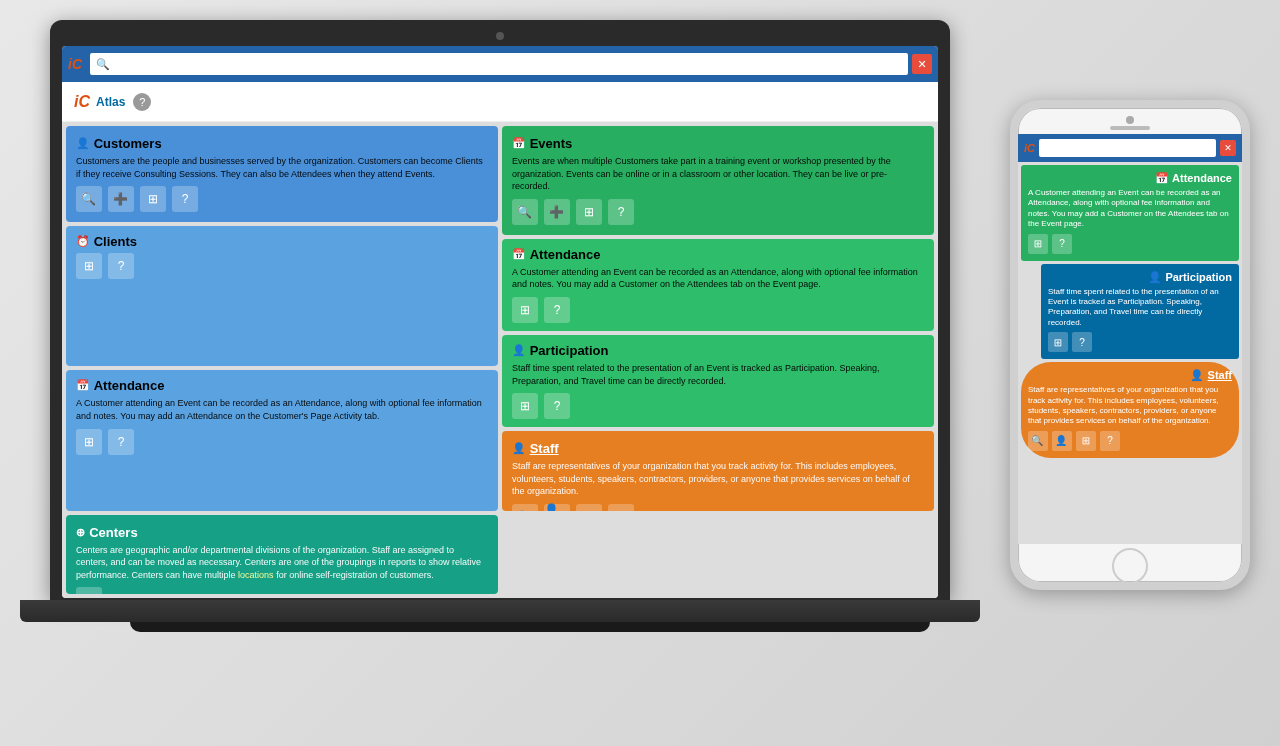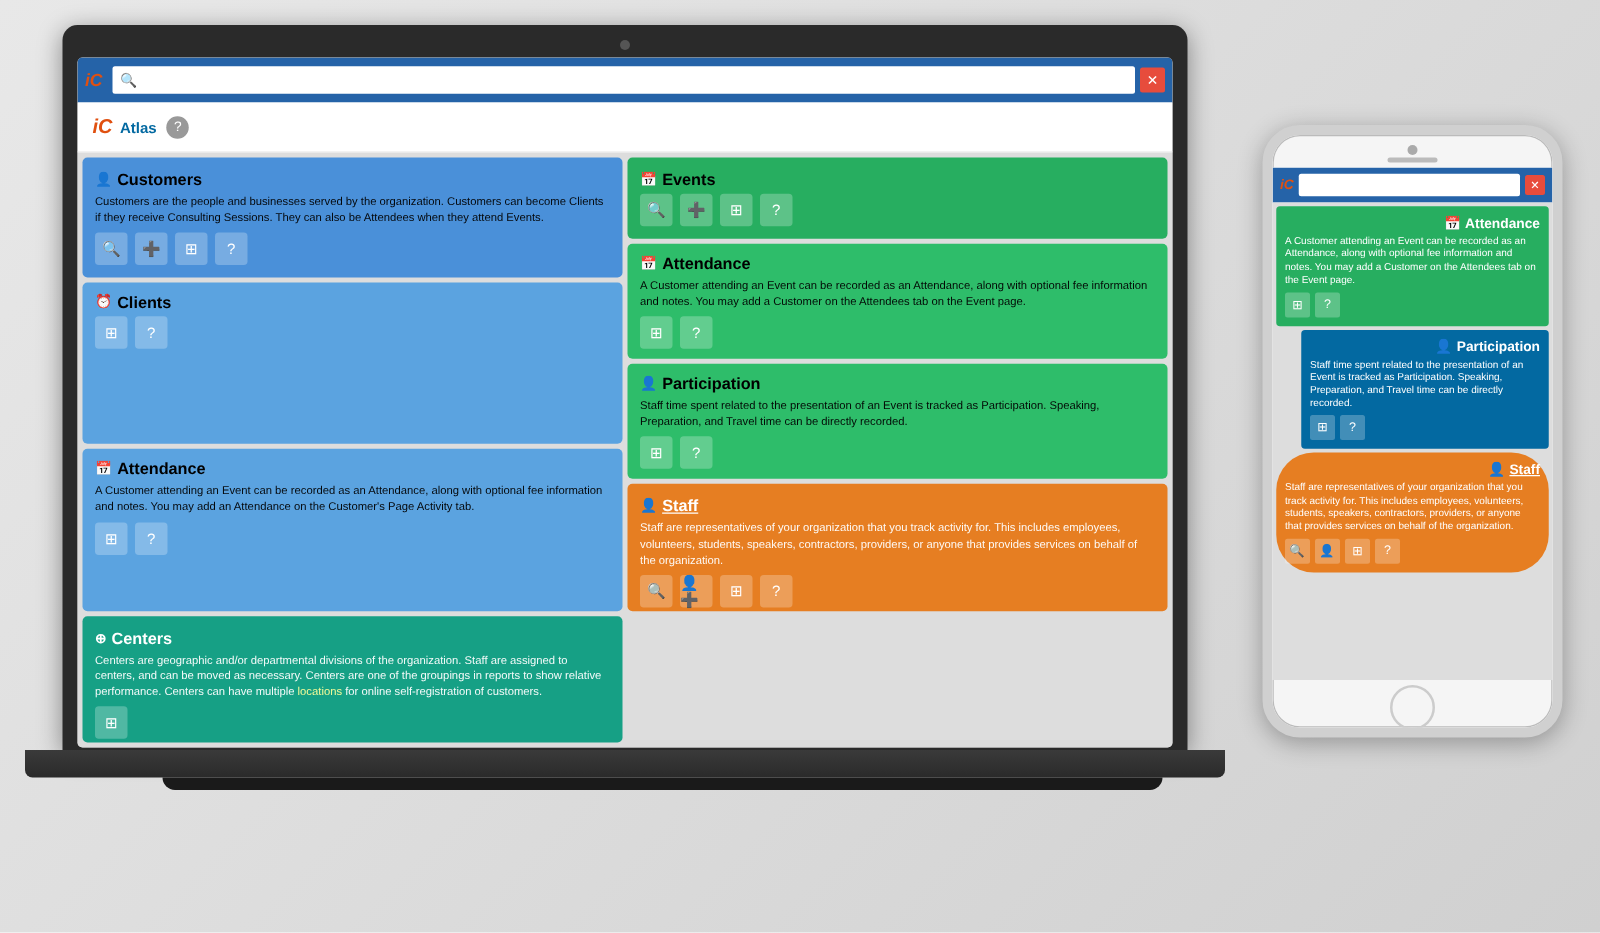--- a/index.html
+++ b/index.html
@@ -490,20 +490,21 @@
               </div>
             </div>
           </div>
 
           <div class="green-main">
             <div class="green-top">
               <div class="card-title">
                 <span class="card-icon">📅</span>
                 <span>Events</span>
               </div>
+              <div class="card-desc">Events are when multiple Customers take part in a training event or workshop presented by the organization. Events can be online or in a classroom or other location. They can be live or pre-recorded.</div>
               <div class="card-actions">
                 <div class="action-btn">🔍</div>
                 <div class="action-btn">➕</div>
                 <div class="action-btn">⊞</div>
                 <div class="action-btn">?</div>
               </div>
             </div>
 
             <div class="green-sub">
               <div class="card-title">

